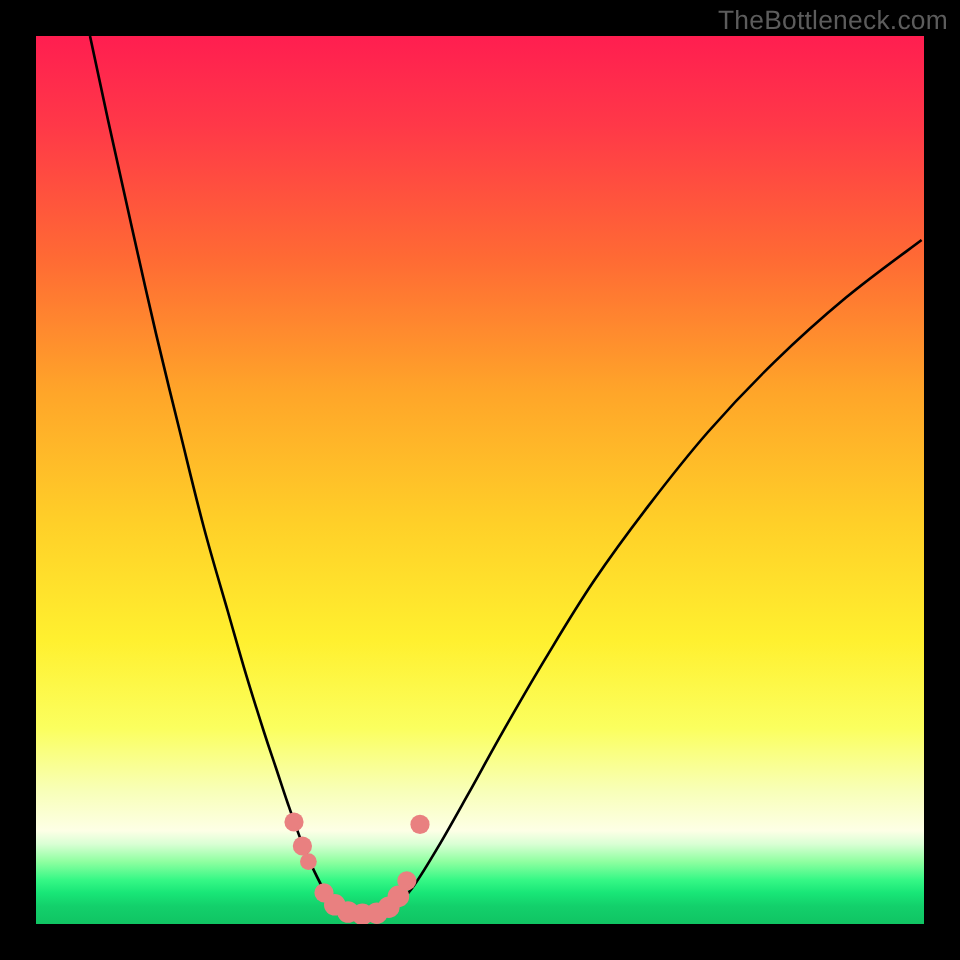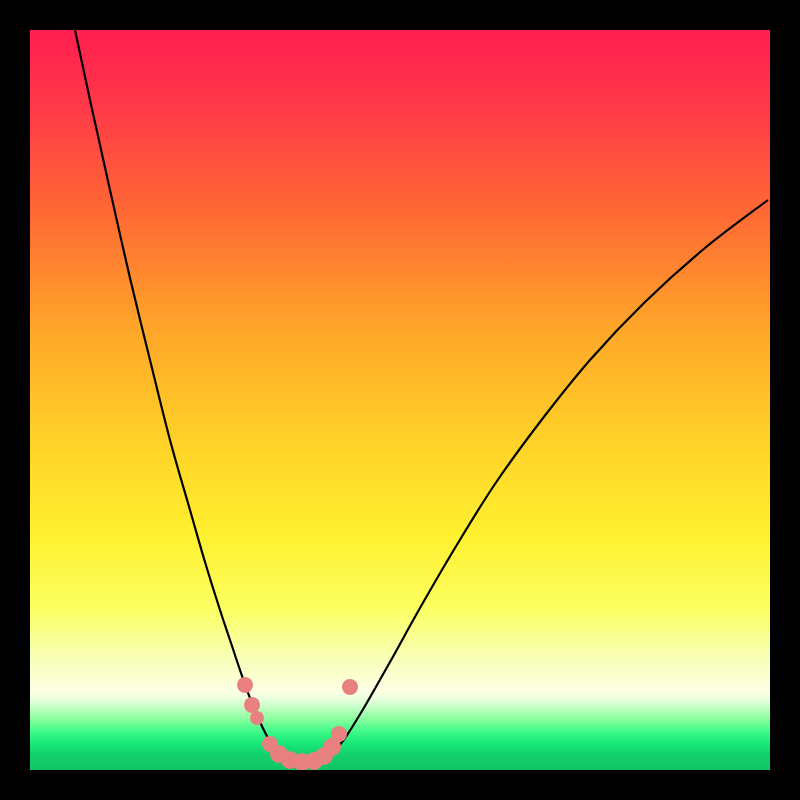--- a/index.html
+++ b/index.html
@@ -89,13 +89,14 @@
           <circle cx="260" cy="730" r="9" class="marker"></circle>
           <circle cx="272" cy="732" r="9" class="marker"></circle>
           <circle cx="284" cy="731" r="9" class="marker"></circle>
           <circle cx="294" cy="726" r="9" class="marker"></circle>
           <circle cx="302" cy="717" r="9" class="marker"></circle>
           <circle cx="309" cy="704" r="8" class="marker"></circle>
           <circle cx="320" cy="657" r="8" class="marker"></circle>
         </g>
     </svg>
   </div>
+  <div class="watermark">TheBottleneck.com</div>
 </div>
 
 </body></html>

